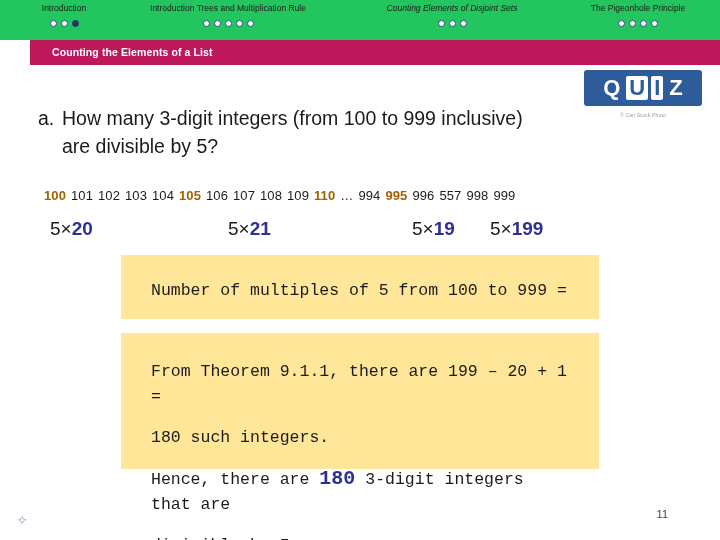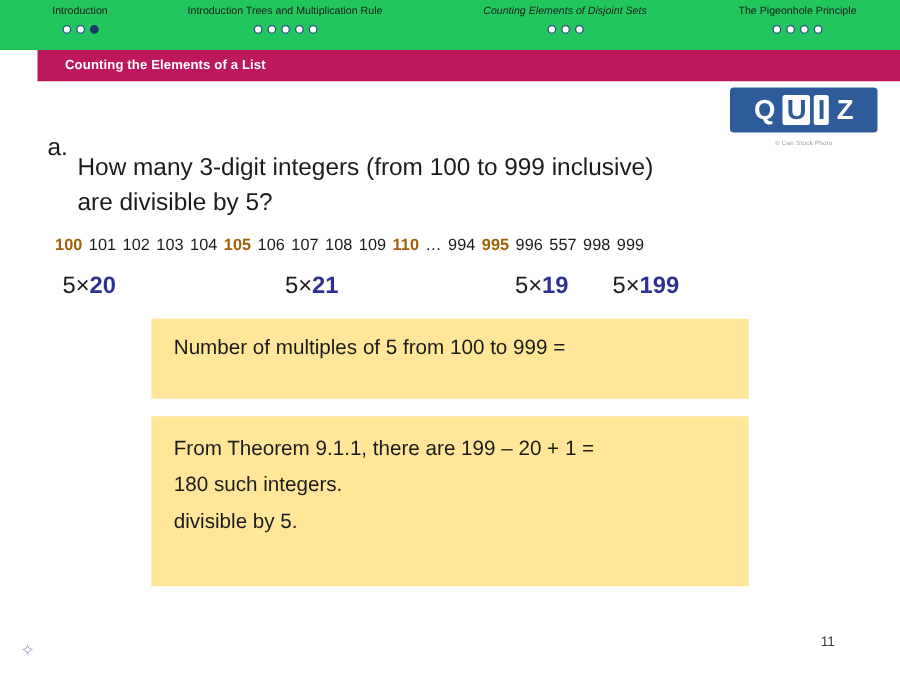--- a/index.html
+++ b/index.html
@@ -122,21 +122,20 @@
     line-height: 28px;
   }
   .question .q-label {
     display: inline-block;
     width: 24px;
   }
   .question .q-text {
     display: inline-block;
     width: 470px;
     vertical-align: top;
-    margin-top: 16px;
   }
 
   
   .number-strip {
     position: absolute;
     left: 44px;
     top: 188px;
     width: 640px;
     font-size: 13px;
     color: #1b1b1b;
@@ -180,23 +179,24 @@
     width: 478px;
     height: 64px;
   }
   .callout.box2 {
     left: 121px;
     top: 333px;
     width: 478px;
     height: 136px;
   }
   .callout p {
-    margin: 4px;
+    margin: 16px;
     font-size: 16.5px;
     line-height: 25px;
+    font-family: Liberation Mono, monospace;
   }
   .box1 .inner {
     padding: 7px 14px 0 14px;
   }
   .box2 .inner {
     padding: 10px 14px 0 14px;
   }
   .big-blue {
     color: #2e3192;
     font-weight: bold;
@@ -296,18 +296,23 @@
 <div class="callout box1">
   <div class="inner">
     <p>Number of multiples of 5 from 100 to 999 =</p>
   </div>
 </div>
 
 <div class="callout box2">
   <div class="inner">
     <p>From Theorem 9.1.1, there are 199 – 20 + 1 =</p>
     <p>180 such integers.</p>
+    <p>
+      <span>Hence, there are</span>
+      <span class="big-blue">180</span>
+      <span>3-digit integers that are</span>
+    </p>
     <p>divisible by 5.</p>
   </div>
 </div>
 
 <div class="page-number">11</div>
 <div class="footer-mark">✧</div>
 
 </body></html>

